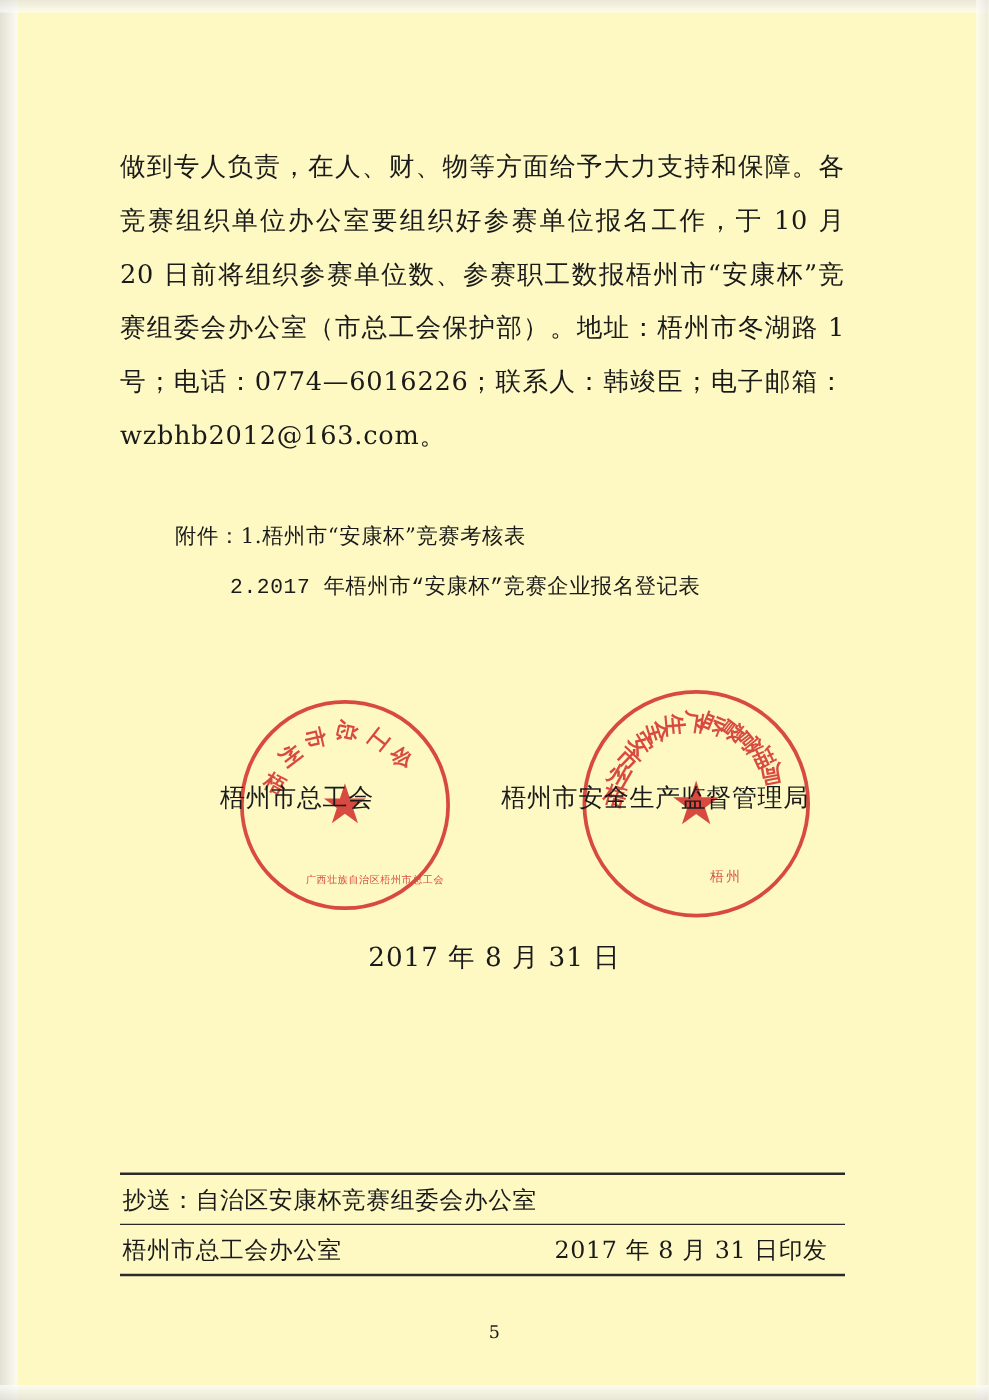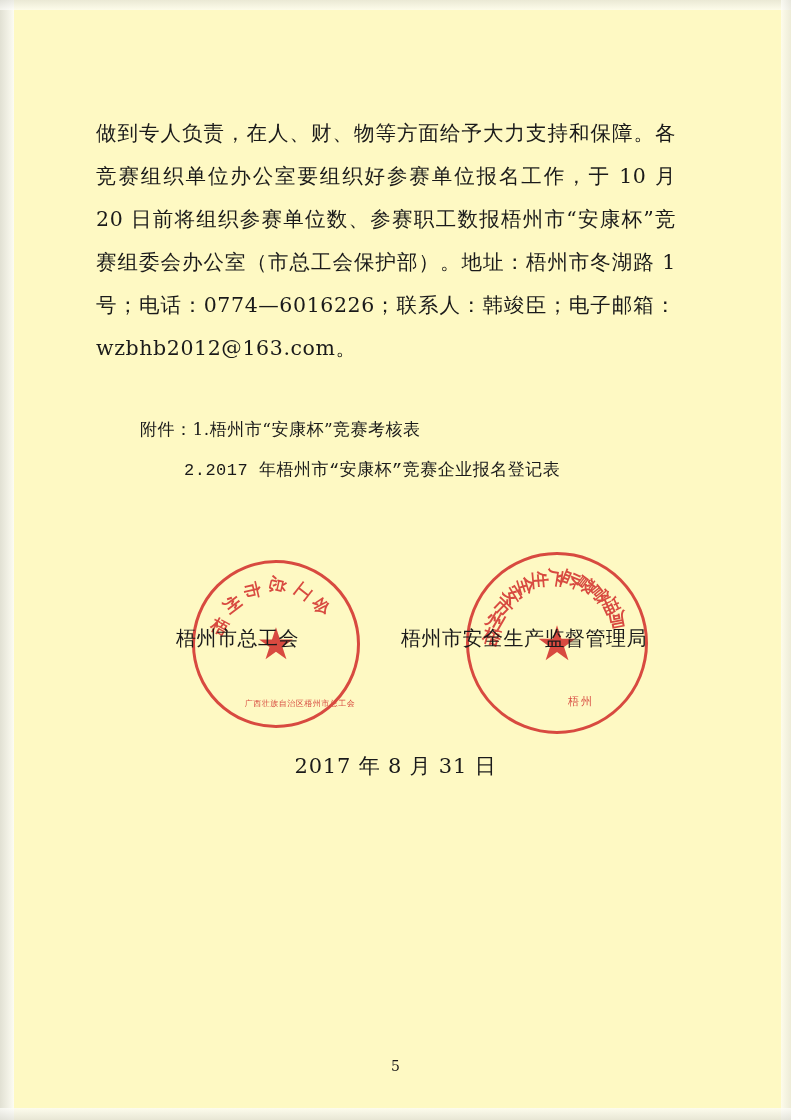--- a/index.html
+++ b/index.html
@@ -282,16 +282,26 @@
 
   </div>
 
   <div class="signers">
     <div class="signer-left">梧州市总工会</div>
     <div class="signer-right">梧州市安全生产监督管理局</div>
   </div>
 
   <div class="doc-date">2017 年 8 月 31 日</div>
 
+  <div class="footer">
+    <div class="rule"></div>
+    <div class="footer-line">抄送：自治区安康杯竞赛组委会办公室</div>
+    <div class="rule"></div>
+    <div class="footer-row">
+      <span>梧州市总工会办公室</span>
+      <span class="right-cell">2017 年 8 月 31 日印发</span>
+    </div>
+    <div class="rule"></div>
+  </div>
 
   <div class="page-number">5</div>
 
 </div>
 
 </body></html>

